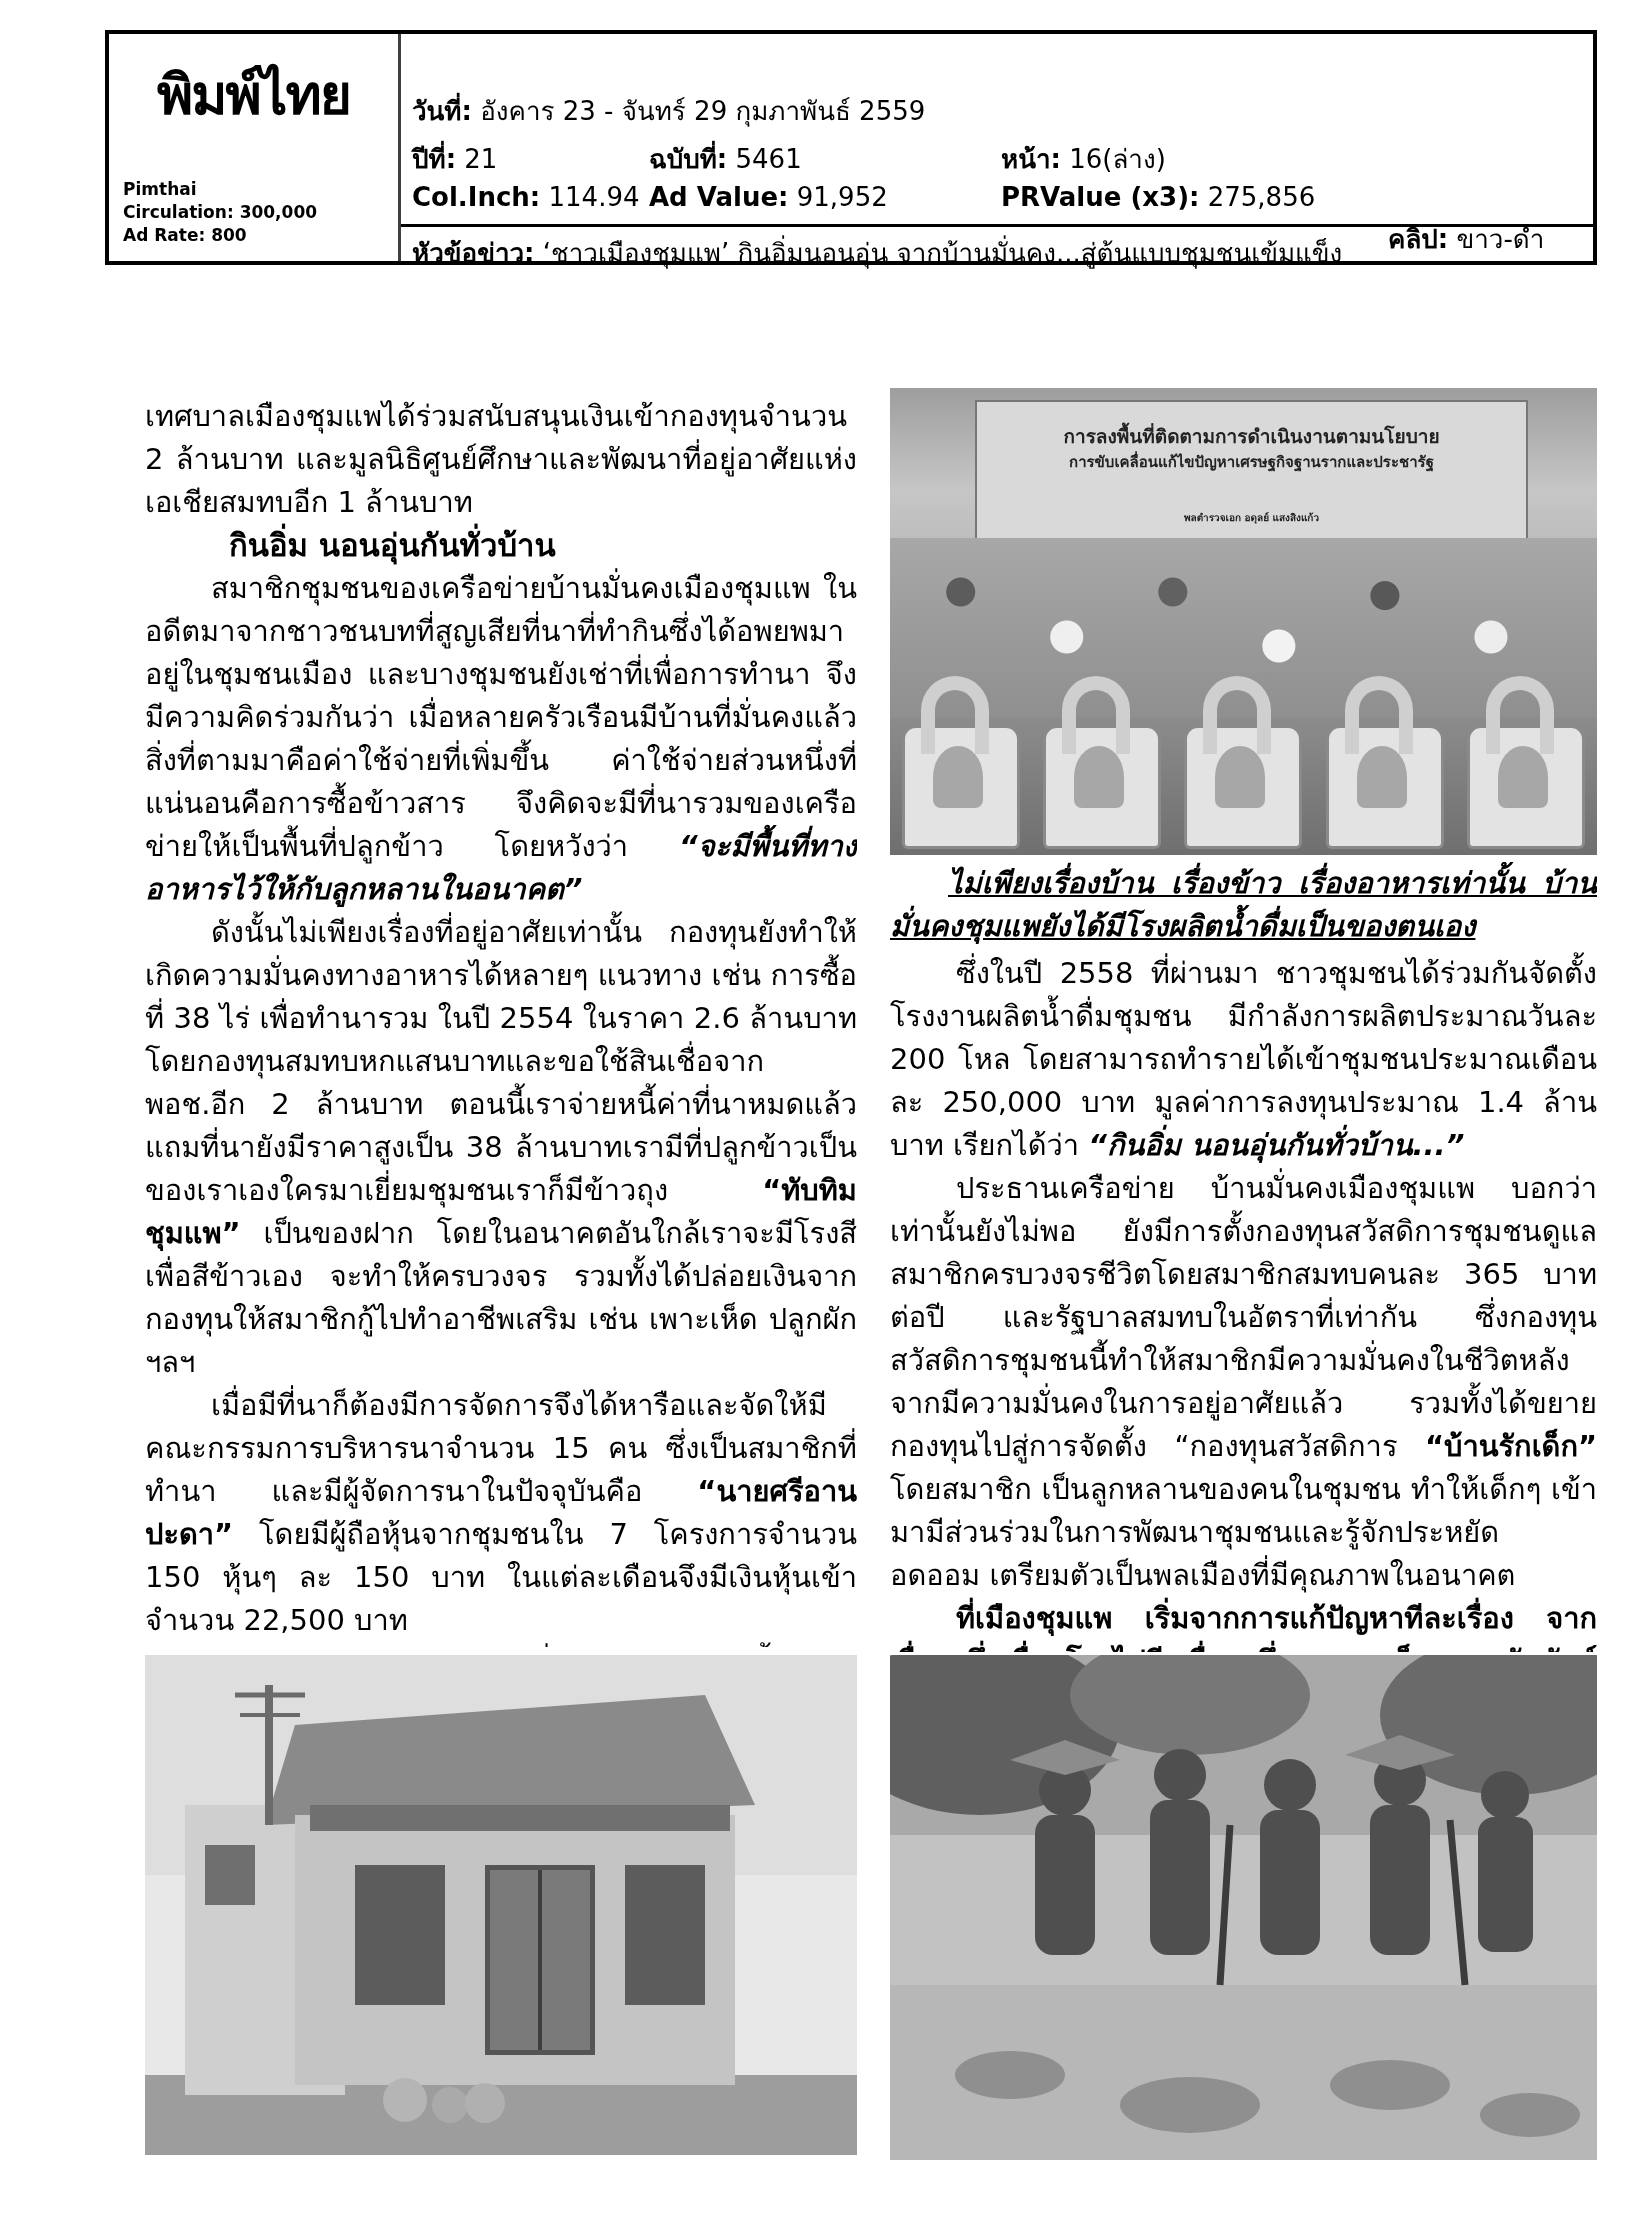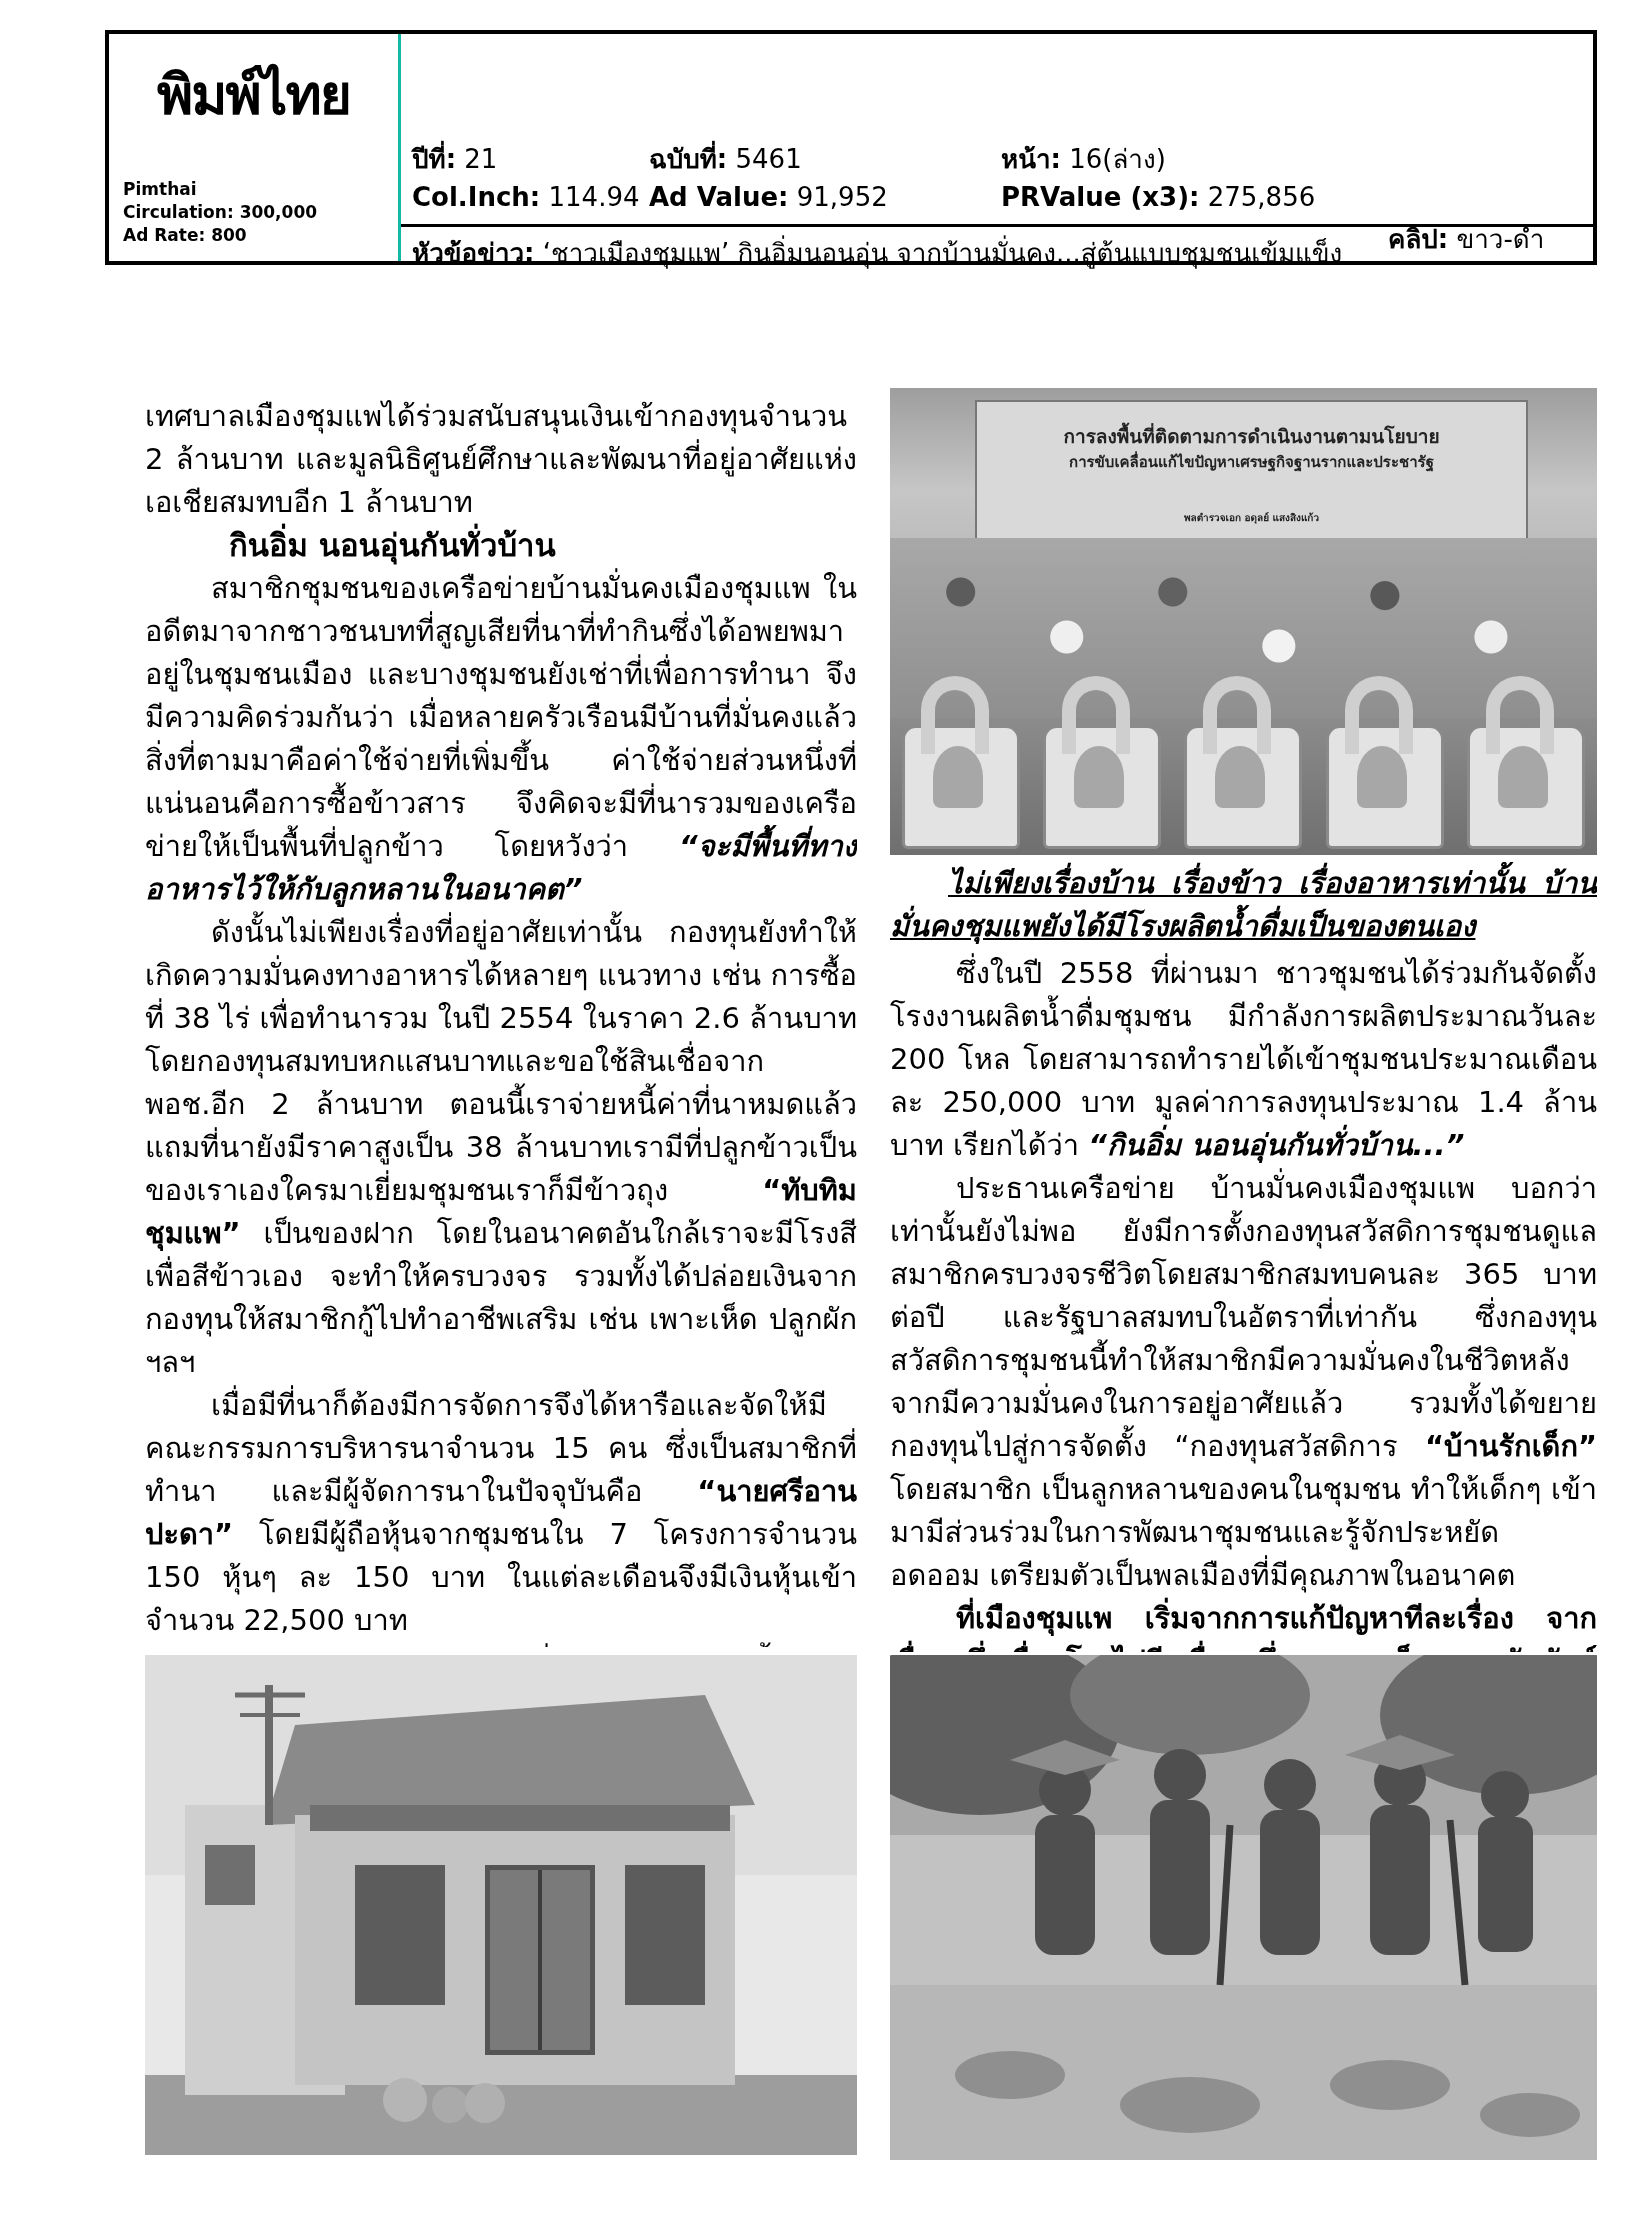--- a/index.html
+++ b/index.html
@@ -7,21 +7,21 @@
     width:1647px;height:2220px;position:relative;background:#ffffff;
     font-family:"DejaVu Sans","Liberation Sans",sans-serif;color:#000;
   }
   .page{position:absolute;inset:0;}
 
   
   .header-box{
     position:absolute;left:105px;top:30px;width:1492px;height:235px;
     border:4px solid #000;box-sizing:border-box;display:flex;background:#fff;
   }
-  .logo-cell{width:292px;border-right:3px solid #14b8a6;box-sizing:border-box;position:relative;}
+  .logo-cell{width:292px;border-right:3px solid #404040;box-sizing:border-box;position:relative;}
   .logo{
     position:absolute;top:34px;left:0;right:0;text-align:center;
     font-size:55px;font-weight:bold;letter-spacing:-2px;line-height:1;
   }
   .pub-lines{position:absolute;left:14px;bottom:14px;font-size:17px;font-weight:bold;line-height:23px;margin-top:27px;}
   .meta-cell{flex:1;position:relative;font-size:26px;}
   .mrow{position:absolute;left:11px;right:10px;white-space:nowrap;}
   .mrow .lab{font-weight:bold;}
   .abs{position:absolute;top:4px;white-space:nowrap;}
   .c2{left:237px;} .c3{left:589px;} .c4{left:976px;margin-top:36px;}
@@ -78,20 +78,24 @@
   <div class="header-box">
     <div class="logo-cell">
       <div class="logo">พิมพ์ไทย</div>
       <div class="pub-lines">
         <div>Pimthai</div>
         <div><span class="lab">Circulation:</span> <span>300,000</span></div>
         <div><span class="lab">Ad Rate:</span> <span>800</span></div>
       </div>
     </div>
     <div class="meta-cell">
+      <div class="mrow" style="top:56px;">
+        <span class="lab">วันที่:</span>
+        <span>อังคาร 23 - จันทร์ 29 กุมภาพันธ์ 2559</span>
+      </div>
       <div class="mrow" style="top:100px;height:36px;">
         <span class="abs" style="left:0;"><span class="lab">ปีที่:</span> <span>21</span></span>
         <span class="abs c2"><span class="lab">ฉบับที่:</span> <span>5461</span></span>
         <span class="abs c3"><span class="lab">หน้า:</span> <span>16(ล่าง)</span></span>
       </div>
       <div class="mrow" style="top:144px;height:36px;">
         <span class="abs" style="left:0;"><span class="lab">Col.Inch:</span> <span>114.94</span></span>
         <span class="abs c2"><span class="lab">Ad Value:</span> <span>91,952</span></span>
         <span class="abs c3"><span class="lab">PRValue (x3):</span> <span>275,856</span></span>
         <span class="abs c4"><span class="lab">คลิป:</span> <span>ขาว-ดำ</span></span>

